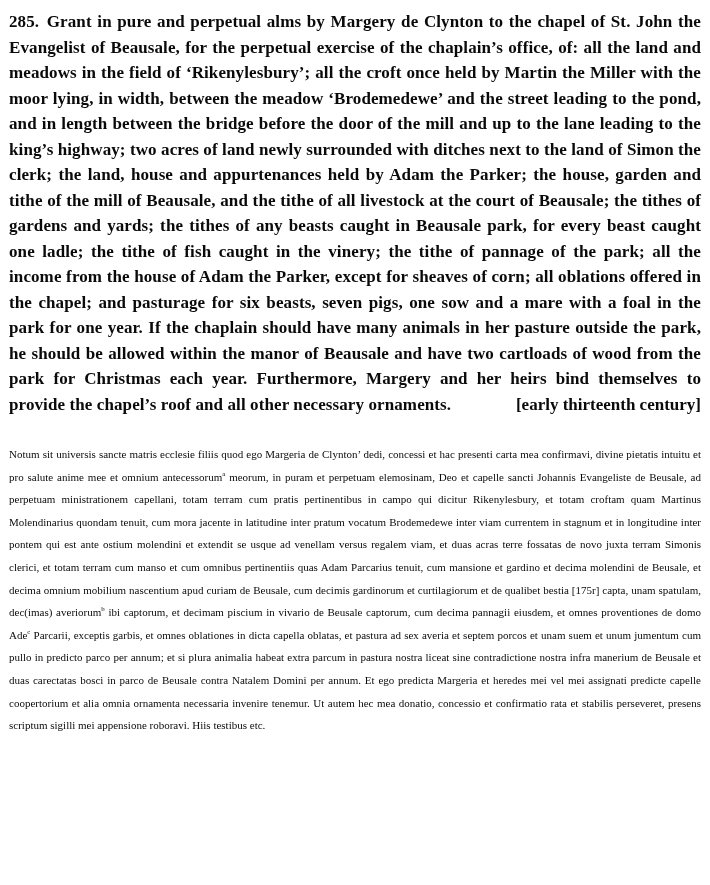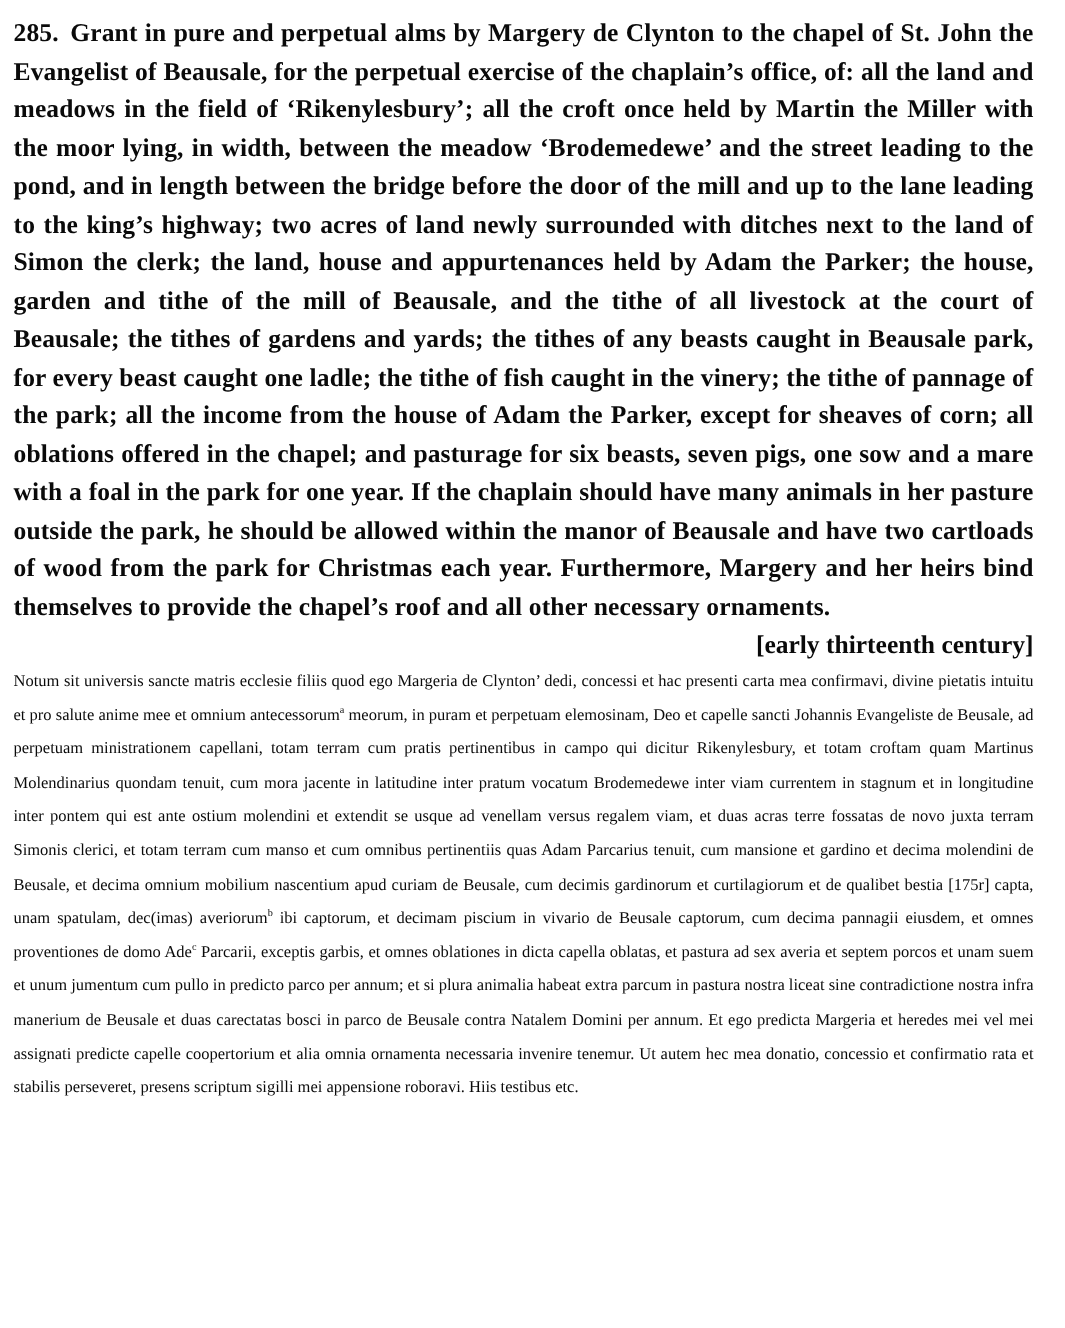--- a/index.html
+++ b/index.html
@@ -4,21 +4,21 @@
 <style>
   html, body {
     margin: 0;
     padding: 0;
     background: #ffffff;
   }
   .page {
     width: 710px;
     height: 885px;
     box-sizing: border-box;
-    padding: 9px 21px 6px 9px;
+    padding: 9px 9px 6px 9px;
     background: #ffffff;
     color: #0a0a0a;
     font-family: "Liberation Serif", "DejaVu Serif", serif;
     overflow: hidden;
   }
   .summary {
     margin: 0 0 26px 0;
     font-weight: bold;
     font-size: 17px;
     line-height: 25.5px;

